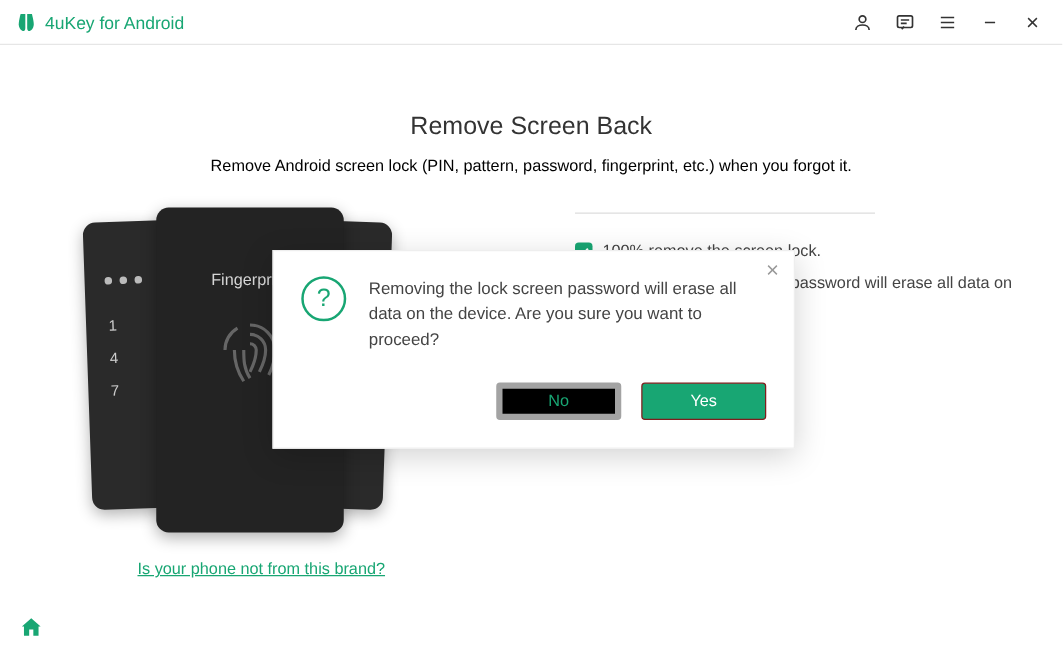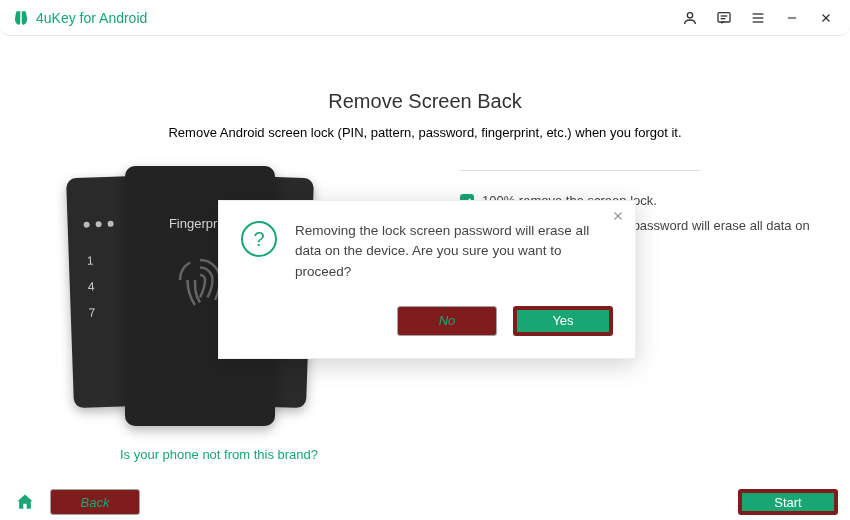--- a/index.html
+++ b/index.html
@@ -1,20 +1,19 @@
 <!DOCTYPE html>
 <html><head>
 <meta charset="utf-8">
 <style>
   * { box-sizing: border-box; margin: 0; padding: 0; font-family: "Segoe UI", Arial, sans-serif; }
   html, body { width: 850px; height: 520px; overflow: hidden; background: #fff; }
   .titlebar {
     height: 36px; display: flex; align-items: center; padding: 0 12px;
     border-bottom: 1px solid #e6e6e6;
-    border-radius: 10px;
   }
   .titlebar .logo { display: flex; align-items: center; gap: 6px; }
   .titlebar .logo-svg { width: 18px; height: 18px; }
   .titlebar .title { color: #18a673; font-size: 14px; font-weight: 500; }
   .titlebar .spacer { flex: 1; }
   .titlebar .tb-icon { width: 24px; height: 24px; display:flex; align-items:center; justify-content:center; margin-left: 10px; cursor: pointer; color:#333; }
   .content {
     position: relative; height: 448px; padding: 18px 40px 0 40px;
   }
   .heading {
@@ -25,21 +24,21 @@
   }
   .features {
     margin: 30px 0 0 420px; font-size: 13px; color: #444;
   }
   .features .sep { border-top:1px solid #ddd; width:240px; margin-bottom:22px; }
   .features .row { display:flex; align-items:center; gap:8px; margin:10px 0; }
   .features .check {
     width:14px; height:14px; border-radius:3px; background:#18a673; display:inline-flex; align-items:center; justify-content:center;
   }
   .brand-link {
-    position:absolute; left:120px; bottom:22px; font-size:13px; color:#18a673; cursor:pointer;
+    position:absolute; left:110px; bottom:22px; font-size:13px; color:#18a673; text-decoration: underline; cursor:pointer;
   }
   
   .phones { position:absolute; left:70px; top:130px; }
   .phone {
     position:absolute; width:150px; height:250px; background:#2a2a2a; border-radius:10px;
     box-shadow: 0 4px 12px rgba(0,0,0,0.3);
   }
   .phone.back-left { left:0px; top:10px; width:130px; height:230px; transform: rotate(-2deg); }
   .phone.back-right{ left:110px; top:10px; width:130px; height:230px; transform: rotate(2deg); }
   .phone.front { left:55px; top:0; width:150px; height:260px; background:#232323; display:flex; flex-direction:column; align-items:center; color:#ccc; }
@@ -50,22 +49,22 @@
   .phone.back-left .nums { position:absolute; top:70px; left:18px; color:#ccc; font-size:12px; line-height:26px; }
   
   .footer {
     height:36px; display:flex; align-items:center; gap:12px; padding:0 12px;
   }
   .home-btn { width:26px; height:26px; display:flex; align-items:center; justify-content:center; color:#18a673; cursor:pointer; }
   .btn {
     height:26px; border-radius:3px; font-size:13px; cursor:pointer; display:flex; align-items:center; justify-content:center;
     min-width:90px; padding:0 18px;
   }
-  .btn-outline-green { border:1px solid #a3a3a3; color:#18a673; background:#7f1d1d;font-style:italic; }
-  .btn-green { background:#18a673; color:#fff; border:4px solid #7f1d1d; }
+  .btn-outline-green { border:5px solid #a3a3a3; color:#18a673; background:#000000; }
+  .btn-green { background:#18a673; color:#fff; border:1px solid #7f1d1d; }
   .footer .spacer { flex:1; }
   
   .modal {
     position:absolute; left:218px; top:164px; width:418px; background:#fff;
     box-shadow: 0 6px 24px rgba(0,0,0,0.18); border:1px solid #eee; padding:20px 22px 22px 22px;
   }
   .modal .close { position:absolute; right:10px; top:8px; cursor:pointer; color:#999; font-size:16px; }
   .modal-body { display:flex; gap:18px; }
   .qmark {
     width:36px; height:36px; border:2px solid #18a673; border-radius:50%;
@@ -192,16 +191,14 @@
     </div>
   </div>
 </div>
 
 <div class="footer">
   <div class="home-btn">
     <svg width="20" height="20" viewBox="0 0 24 24" fill="currentColor">
       <path d="M12 3l9 8h-2v9h-5v-6h-4v6H5v-9H3z"></path>
     </svg>
   </div>
-  <div class="btn btn-outline-green">Back</div>
   <div class="spacer"></div>
-  <div class="btn btn-green" style="min-width:100px">Start</div>
 </div>
 
 </body></html>

